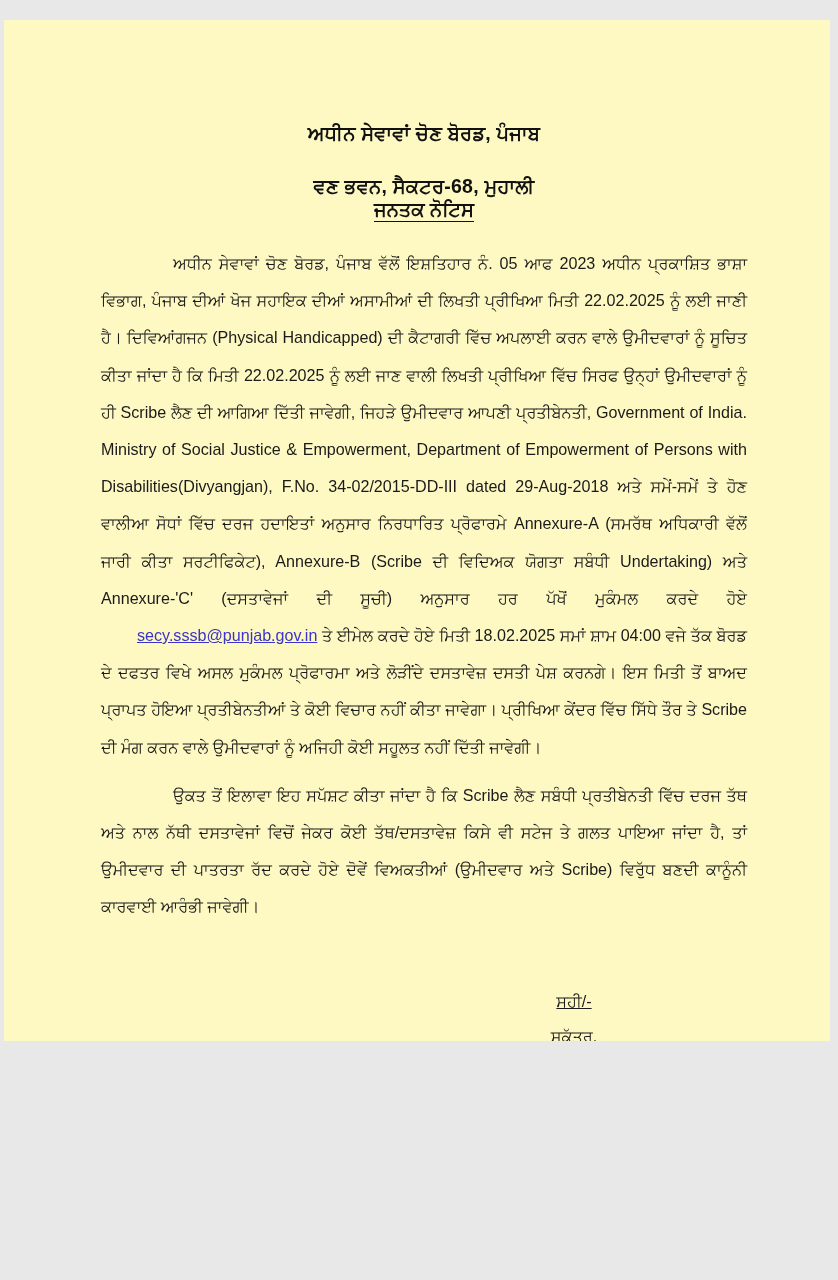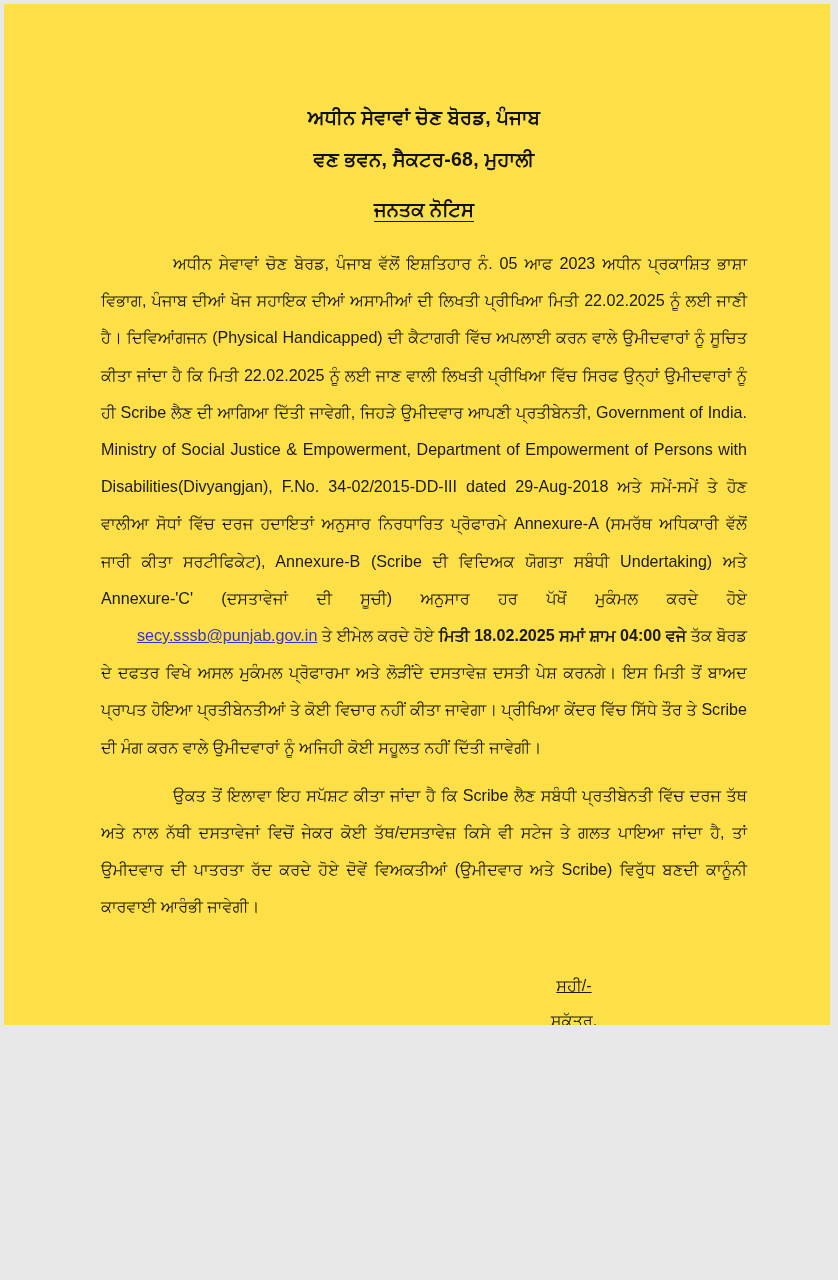--- a/index.html
+++ b/index.html
@@ -9,46 +9,45 @@
   body {
     width: 838px;
     height: 1280px;
     background: #e8e8e8;
     font-family: "Liberation Sans", "DejaVu Sans", sans-serif;
     overflow: hidden;
   }
   .page {
     position: absolute;
     left: 4px;
-    top: 4px;
+    top: 20px;
     width: 826px;
     height: 1021px;
-    background: #fde047;
+    background: #fef9c3;
     box-sizing: border-box;
     overflow: hidden;
   }
   .content {
     position: absolute;
     left: 97px;
     top: 0;
     width: 646px;
   }
 
   
   .hdr {
     text-align: center;
     font-weight: bold;
     color: #111111;
     font-size: 19.5px;
     letter-spacing: 0.2px;
   }
   .hdr-line1 { margin-top: 102px; }
-  .hdr-line2 { margin-top: 19px; }
+  .hdr-line2 { margin-top: 30px; }
   .hdr-title {
-    margin-top: 27px;
     text-align: center;
   }
   .hdr-title span {
     font-weight: bold;
     font-size: 19.5px;
     color: #111111;
     border-bottom: 1.6px solid #111111;
     padding-bottom: 1px;
   }
 
@@ -56,21 +55,21 @@
   .para {
     text-align: justify;
     text-justify: inter-word;
     color: #1a1a1a;
     font-size: 16.1px;
     line-height: 37.2px;
     margin: 0;
   }
   .para.p1 { margin-top: 24px; text-indent: 72px; }
   .para.p2 { margin-top: 11px; text-indent: 72px; }
-  .para b { font-weight: bold; }
+  .para b { font-weight: normal; }
   .mail {
     color: #3a34c8;
     text-decoration: underline;
     text-decoration-color: #3a34c8;
     margin-left: 36px;
   }
 
   
   .sig {
     position: absolute;

